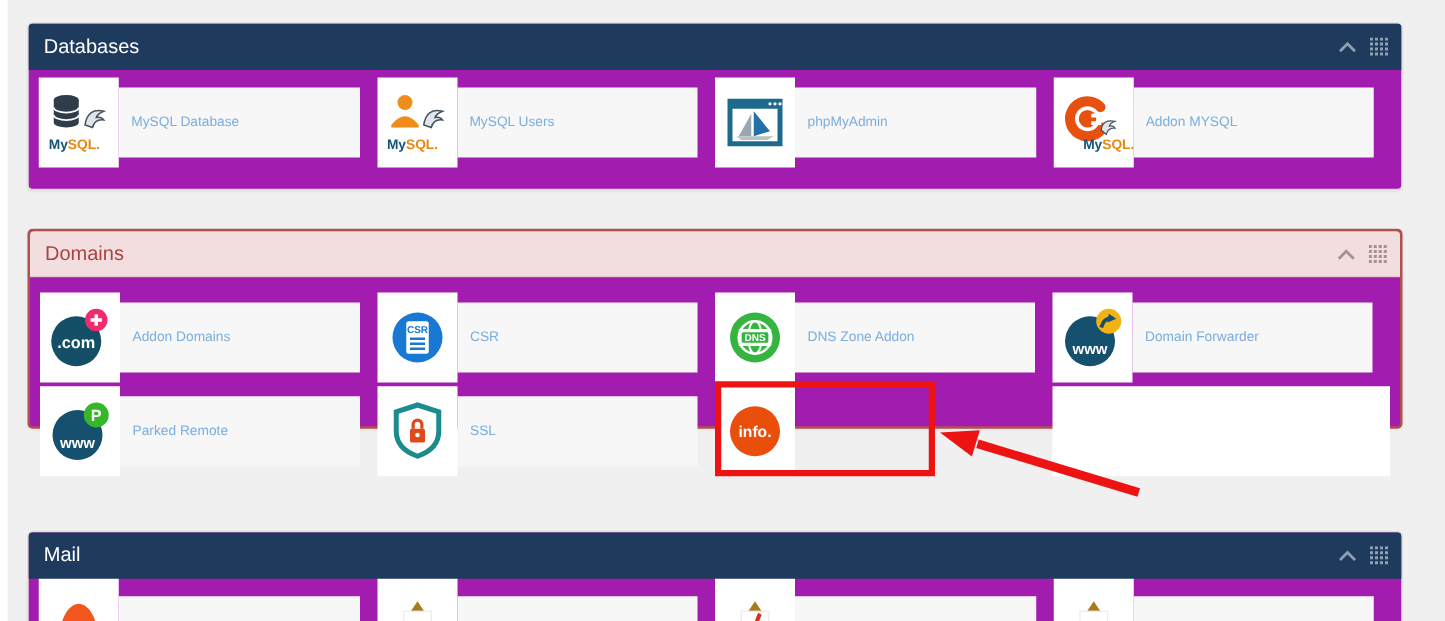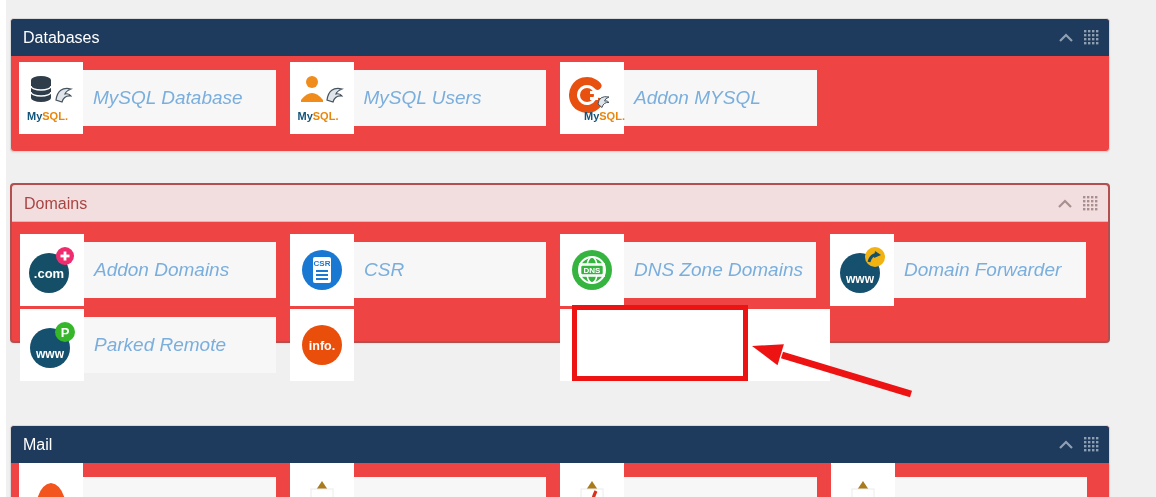--- a/index.html
+++ b/index.html
@@ -5,22 +5,22 @@
   * { margin:0; padding:0; box-sizing:border-box; }
   html,body { width:1156px; height:497px; }
   body {
     position:relative; overflow:hidden;
     background:#f0f0f1;
     font-family:"Liberation Sans", sans-serif;
   }
   .left-strip { position:absolute; left:0; top:0; width:6px; height:100%; background:#ffffff; }
 
   .card {
-    position:absolute; left:10px; width:1100px;
-    background:#ef4444; border:1px solid #d9d9d9; border-radius:4px;
+    position:absolute; left:22px; width:1100px;
+    background:#a21caf; border:1px solid #d9d9d9; border-radius:4px;
     box-shadow:0 1px 2px rgba(0,0,0,.06);
   }
   .card-header {
     position:relative; height:37px; line-height:37px;
     padding:0 12px; font-size:16px; border-radius:3px 3px 0 0;
   }
   .card-header.navy { background:#1e3a5c; color:#ffffff; }
   .card-header.danger { background:#f2dede; color:#a94442; border-bottom:1px solid #d8b9b9; }
   .card.danger-card { border:2px solid #b25050; }
 
@@ -37,21 +37,21 @@
   .dom-body  { grid-template-rows:75px 75px; align-items:center; padding-top:10px; }
 
   .item { display:flex; align-items:center; height:72px; text-decoration:none; cursor:pointer; }
   .icon-box {
     width:64px; height:72px; flex:0 0 64px; background:#ffffff;
     display:flex; align-items:center; justify-content:center;
   }
   .label-box {
     flex:1; height:56px; margin-right:14px; background:#f7f7f7;
     display:flex; align-items:center; padding-left:10px;
-    color:#7aaedd; font-size:19px;font-style:italic;
+    color:#7aaedd; font-size:11px;
   }
   .empty-cell { width:100%; height:72px; background:#ffffff; margin-right:14px; }
 
   .ic { position:relative; width:48px; height:48px; display:block; }
   .ic svg { display:block; }
 
   
   .mysql-word { position:absolute; left:0; bottom:0; font-size:11px; font-weight:normal; letter-spacing:0; }
   .mysql-word .my  { color:#13547a; }
   .mysql-word .sql { color:#e8870c; }
@@ -125,20 +125,37 @@
             <circle cx="14" cy="8" r="6" fill="#f08c1b"></circle>
             <path d="M3 26 q11 -14 22 0 l0 2 H3 z" fill="#f08c1b"></path>
             <path d="M29 26 q2 -14 15 -11 q-5 2 -6 5 q4 -1 6 2 q-7 -1 -9 6 z" fill="#dfe5ea" stroke="#45535f" stroke-width="1.2"></path>
           </svg>
           <span class="mysql-word"><b class="my">My</b><b class="sql">SQL.</b></span>
         </span>
       </span>
       <span class="label-box">MySQL Users</span>
     </a>
 
+    <a class="item">
+      <span class="icon-box">
+        <span class="ic">
+          <svg width="48" height="48" viewBox="0 0 48 48">
+            <rect x="2" y="5" width="44" height="38" fill="#1d6a8d"></rect>
+            <circle cx="36" cy="9" r="1.3" fill="#ffffff"></circle>
+              <circle cx="40" cy="9" r="1.3" fill="#ffffff"></circle>
+              <circle cx="44" cy="9" r="1.3" fill="#ffffff"></circle>
+            <rect x="6" y="13" width="36" height="26" fill="#ffffff"></rect>
+            <path d="M21 17 L21 35 L11 35 Z" fill="#9aa7af"></path>
+            <path d="M23 15 L23 35 L36 31 Z" fill="#2470a8"></path>
+            <path d="M9 35 h30 l-5 3 h-21 z" fill="#b9c2c8"></path>
+          </svg>
+        </span>
+      </span>
+      <span class="label-box">phpMyAdmin</span>
+    </a>
 
     <a class="item">
       <span class="icon-box">
         <span class="ic">
           <svg width="48" height="48" viewBox="0 0 48 48">
             <circle cx="19" cy="21" r="14" fill="none" stroke="#e8500f" stroke-width="8" stroke-dasharray="70 18" transform="rotate(30 19 21)" stroke-linecap="round"></circle>
             <circle cx="19" cy="21" r="7" fill="#e8500f"></circle>
             <rect x="22" y="17" width="8" height="3" fill="#ffffff"></rect>
             <rect x="22" y="23" width="8" height="3" fill="#ffffff"></rect>
             <path d="M30 30 q1 -9 11 -7 q-4 1.5 -4.5 4 q3 -0.8 4.5 1.5 q-5.5 -0.6 -7 5 z" fill="#dfe5ea" stroke="#45535f" stroke-width="1"></path>
@@ -221,21 +238,21 @@
             <circle cx="24" cy="24" r="20" fill="#35b540"></circle>
             <circle cx="24" cy="24" r="13" fill="none" stroke="#ffffff" stroke-width="2"></circle>
             <ellipse cx="24" cy="24" rx="5.5" ry="13" fill="none" stroke="#ffffff" stroke-width="1.6"></ellipse>
             <line x1="11" y1="18" x2="37" y2="18" stroke="#ffffff" stroke-width="1.6"></line>
             <line x1="11" y1="30" x2="37" y2="30" stroke="#ffffff" stroke-width="1.6"></line>
             <rect x="12.5" y="19" width="23" height="10" rx="2" fill="#35b540" stroke="#ffffff" stroke-width="1.6"></rect>
             <text x="24" y="27" text-anchor="middle" font-size="8" font-weight="bold" fill="#ffffff">DNS</text>
           </svg>
         </span>
       </span>
-      <span class="label-box">DNS Zone Domains</span>
+      <span class="label-box">DNS Zone Addon</span>
     </a>
 
     <a class="item">
       <span class="icon-box">
         <span class="ic">
           <svg width="48" height="48" viewBox="0 0 48 48">
             <circle cx="22" cy="27" r="20" fill="#15506e"></circle>
             <text x="22" y="37" text-anchor="middle" font-size="12" font-weight="bold" fill="#ffffff">www</text>
             <circle cx="37" cy="11" r="10" fill="#f2b211"></circle>
             <path d="M31 16 Q33 8 40 8.5" fill="none" stroke="#15506e" stroke-width="3"></path>
@@ -253,20 +270,33 @@
             <circle cx="22" cy="27" r="20" fill="#15506e"></circle>
             <text x="22" y="37" text-anchor="middle" font-size="12" font-weight="bold" fill="#ffffff">www</text>
             <circle cx="37" cy="11" r="10" fill="#35b729"></circle>
             <text x="37" y="15.5" text-anchor="middle" font-size="13" font-weight="bold" fill="#ffffff">P</text>
           </svg>
         </span>
       </span>
       <span class="label-box">Parked Remote</span>
     </a>
 
+    <a class="item">
+      <span class="icon-box">
+        <span class="ic">
+          <svg width="48" height="48" viewBox="0 0 48 48">
+            <path d="M24 3 L41 8.5 V24 q0 14 -17 20 Q7 38 7 24 V8.5 Z" fill="#ffffff" stroke="#1b8c8c" stroke-width="4"></path>
+            <rect x="18" y="22" width="12" height="11" rx="1.5" fill="#e0491c"></rect>
+            <path d="M20.5 22 v-3.5 a3.5 3.5 0 0 1 7 0 V22" stroke="#e0491c" stroke-width="2.6" fill="none"></path>
+            <circle cx="24" cy="27" r="1.8" fill="#ffffff"></circle>
+          </svg>
+        </span>
+      </span>
+      <span class="label-box">SSL</span>
+    </a>
 
     <a class="item">
       <span class="icon-box">
         <span class="ic">
           <svg width="48" height="48" viewBox="0 0 48 48">
             <circle cx="24" cy="24" r="20" fill="#ea4e0b"></circle>
             <text x="24" y="28.5" text-anchor="middle" font-size="12.5" font-weight="bold" fill="#ffffff">info.</text>
           </svg>
         </span>
       </span>

